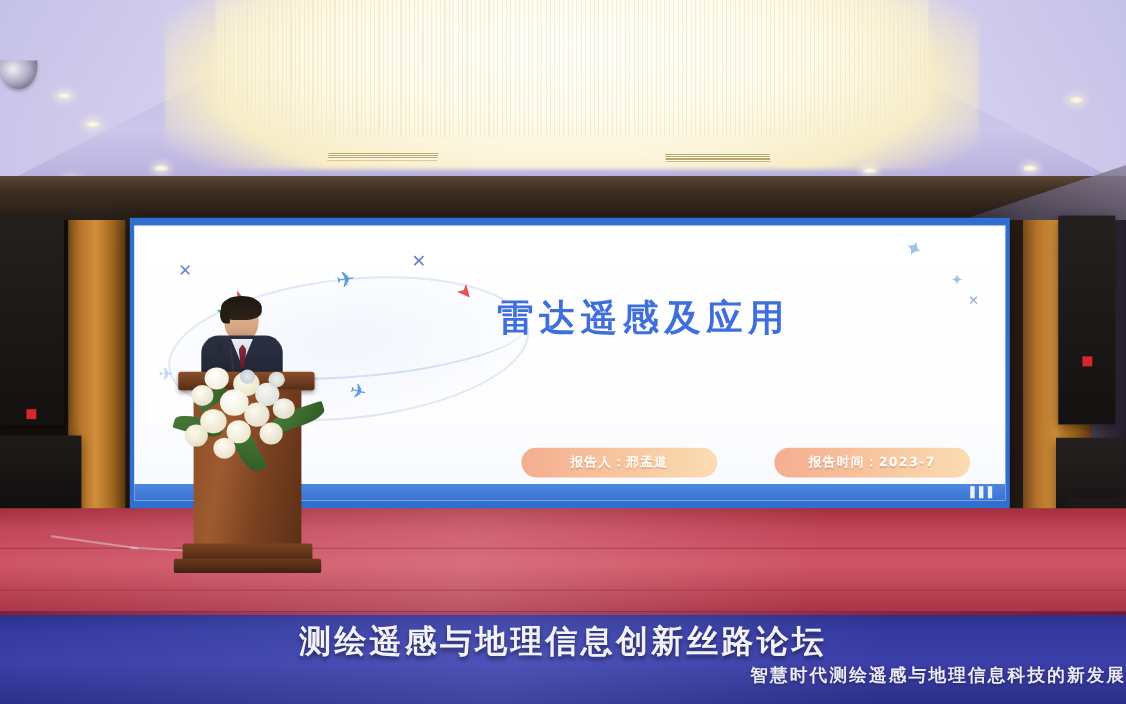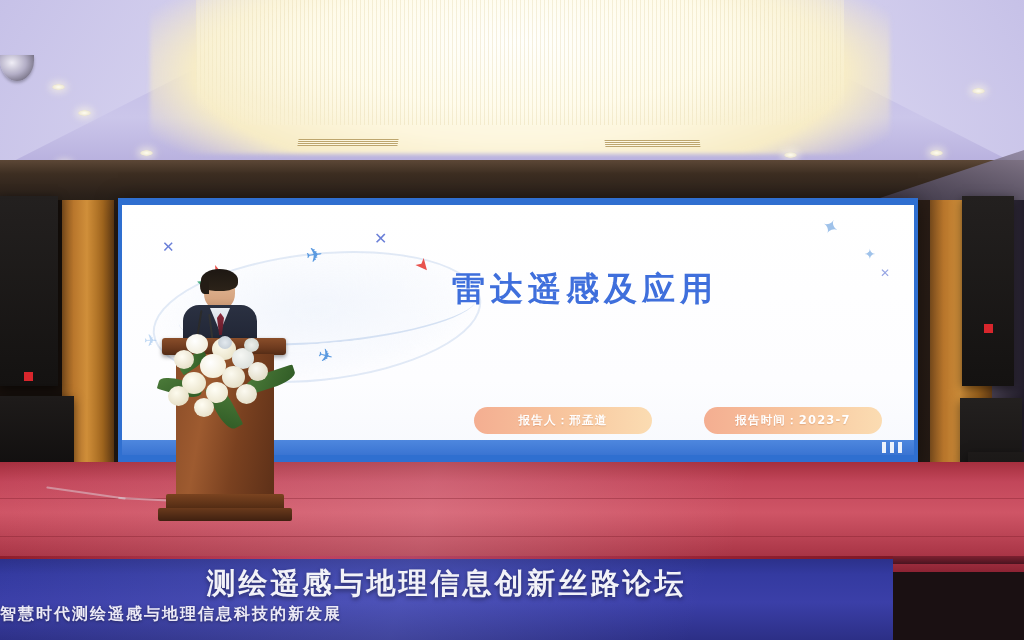--- a/index.html
+++ b/index.html
@@ -240,40 +240,40 @@
   .mic2 { position:absolute; left:42px; top:-24px; width:2px; height:28px;
     background:#333; transform:rotate(-7deg); border-radius:2px; }
 
   .flowers { position:absolute; left:160px; top:332px; width:135px; height:92px; }
   .petal { position:absolute; border-radius:50%; }
   .leaf { position:absolute; border-radius:50% 6% 50% 6%;
     background:linear-gradient(135deg,#4d7c3a,#2f5a25); }
 
   
   .banner {
-    position:absolute; left:0; top:556px; width:893px; height:84px;
+    position:absolute; left:0; top:556px; width:1024px; height:84px;
     background:linear-gradient(180deg,#2a2f86 0%, #343aa0 22%, #3b3fa8 55%, #2c2f86 100%);
     overflow:hidden;
   }
   .banner:before {
     content:""; position:absolute; left:0; top:0; width:100%; height:3px;
     background:linear-gradient(90deg,#8e1d2c,#c23246 35%, #a2263a 70%, #7d1726);
   }
   .banner-sheen {
     position:absolute; inset:0;
     background:linear-gradient(105deg, rgba(255,255,255,0) 0%, rgba(160,170,255,.18) 45%, rgba(255,255,255,0) 78%);
   }
   .banner-main {
     position:absolute; left:0; top:8px; width:100%; text-align:center;
     color:#f2f2f8; font-size:29px; font-weight:700; letter-spacing:3px;
     font-family:"DejaVu Sans","Liberation Sans",sans-serif;
     text-shadow:0 2px 4px rgba(0,0,0,.45);
   }
   .banner-sub {
-    position:absolute; left:0; top:48px; width:100%; text-align:left;
+    position:absolute; left:0; top:48px; width:100%; text-align:right;
     color:#eceaf6; font-size:16px; letter-spacing:2px; font-weight:600;
     font-family:"DejaVu Sans","Liberation Sans",sans-serif;
     text-shadow:0 1px 3px rgba(0,0,0,.4);
   }
   .cable { position:absolute; height:2px; background:rgba(225,225,230,.45); border-radius:2px; }
 </style>
 </head>
 <body>
 
 <div id="scene">

